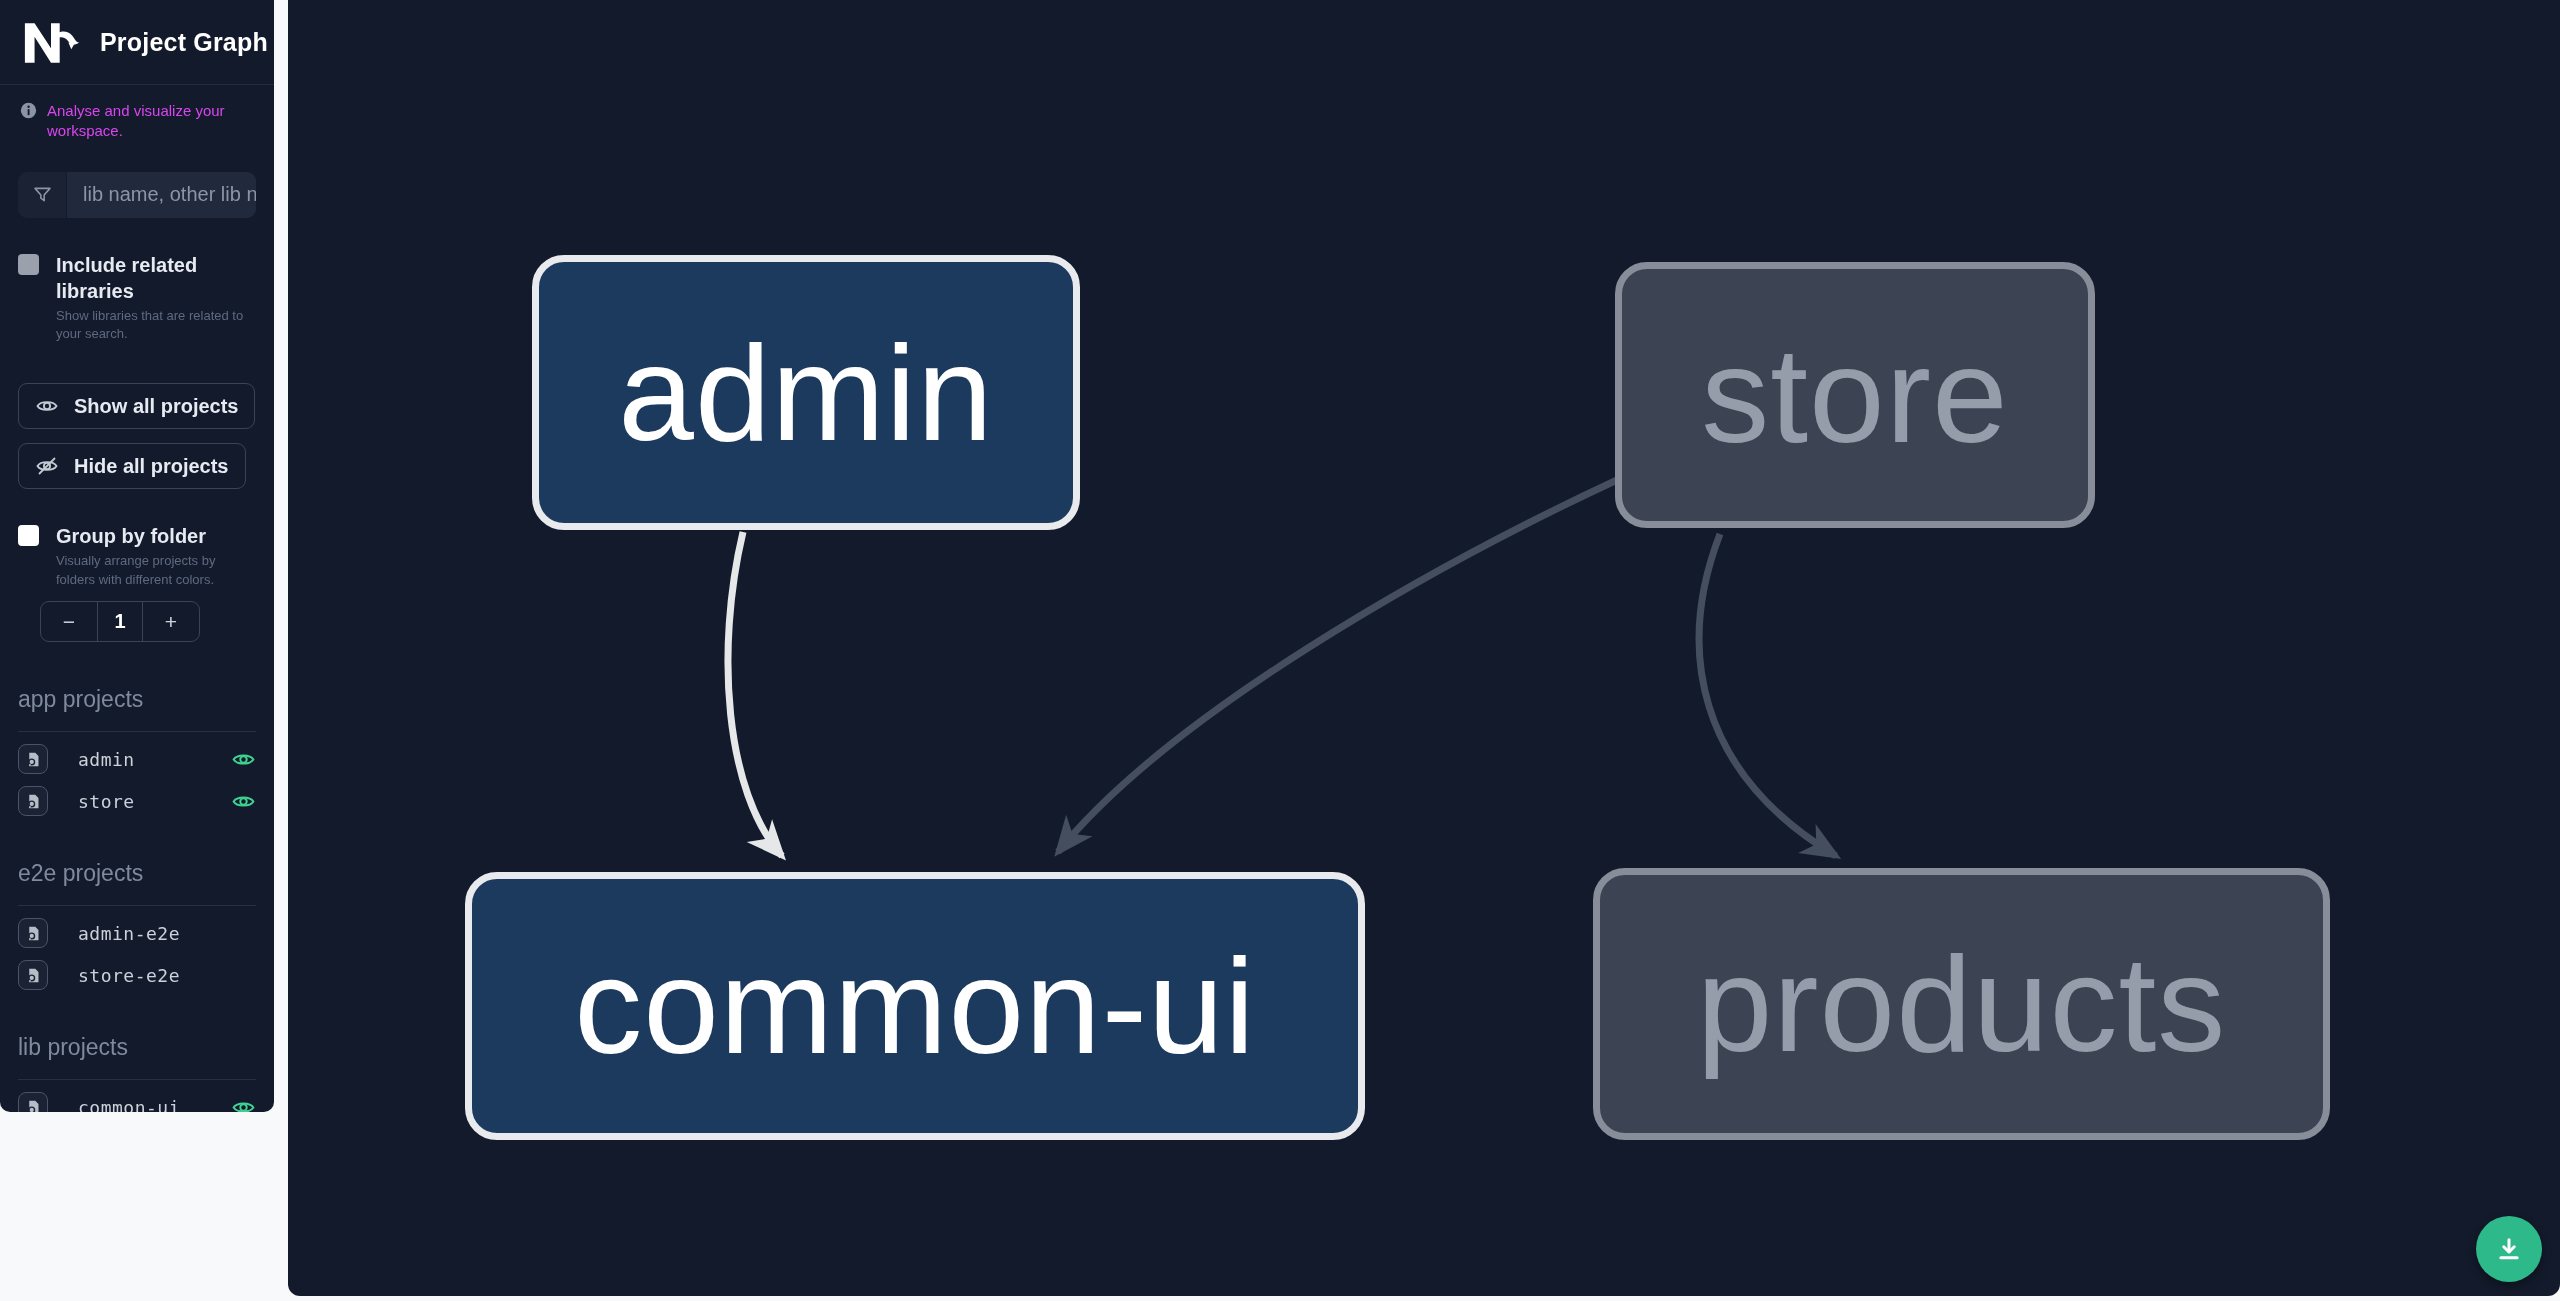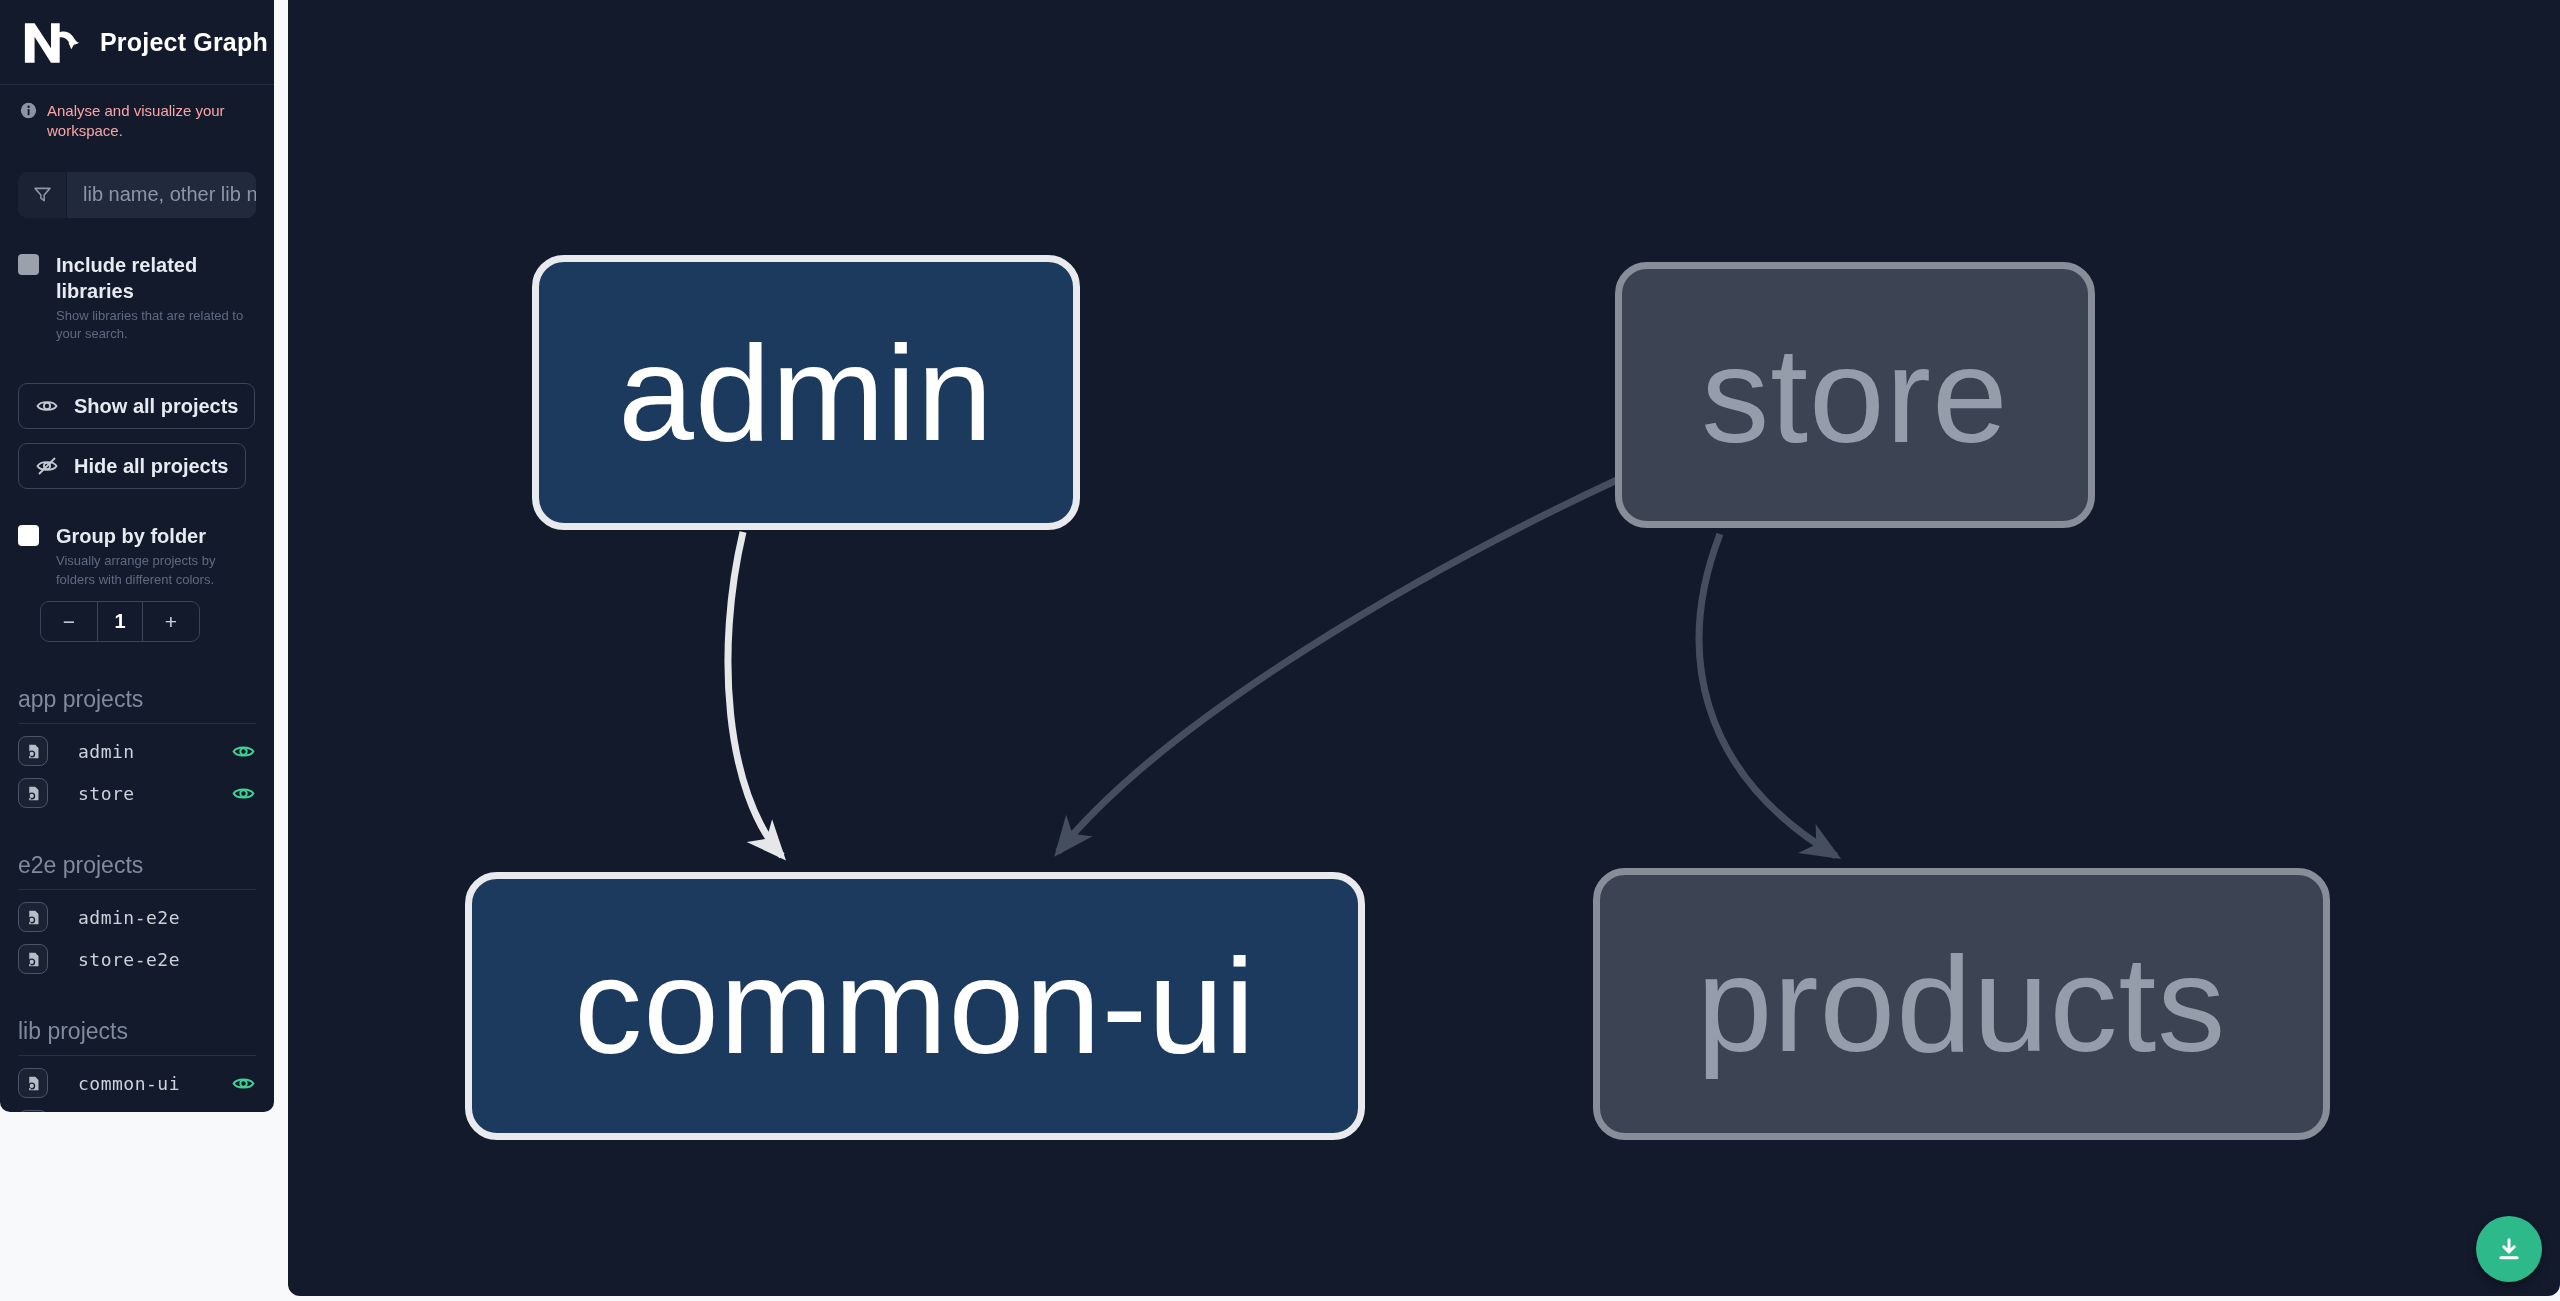--- a/index.html
+++ b/index.html
@@ -17,21 +17,21 @@
     background:#131a2b;border-radius:0 0 10px 10px;
     color:#dfe3ea;overflow:hidden;
   }
   .sb-header{
     display:flex;align-items:center;gap:20px;
     height:84px;padding:0 22px;border-bottom:1px solid #232c3e;
   }
   .sb-title{font-size:25px;font-weight:700;color:#ffffff;letter-spacing:.2px;white-space:nowrap;}
   .info-row{
     display:flex;align-items:flex-start;gap:10px;
-    margin:16px 20px 0 20px;color:#fca5a5;font-size:15px;line-height:1.35;
+    margin:16px 20px 0 20px;color:#d946ef;font-size:15px;line-height:1.35;
   }
   .searchbar{
     display:flex;margin:30px 18px 0 18px;height:46px;border-radius:9px;overflow:hidden;
   }
   .search-iconbox{
     width:48px;background:#1a2233;display:flex;align-items:center;justify-content:center;
     border-right:1px solid #131a2b;flex:none;color:#8c95a6;
   }
   .search-field{
     flex:1;background:#212a3c;border:none;outline:none;color:#dfe3ea;
@@ -72,21 +72,21 @@
     flex:1;display:flex;align-items:center;justify-content:center;
     font-size:21px;color:#cdd3dd;background:transparent;border:none;cursor:pointer;
     font-family:"Liberation Sans",sans-serif;
   }
   .stepper .cell + .cell{border-left:1px solid #3a4456;}
   .stepper .val{color:#ffffff;font-weight:700;font-size:20px;cursor:default;}
 
   .section{margin:44px 18px 0 18px;}
   .section:first-of-type{margin-top:92px;}
   .section-title{
-    font-size:23px;color:#7f8a9e;padding-bottom:10px;border-bottom:1px solid #273042;margin-top:44px;
+    font-size:23px;color:#7f8a9e;padding-bottom:18px;border-bottom:1px solid #273042;margin-top:44px;
   }
   .proj-row{display:flex;align-items:center;margin-top:12px;height:30px;}
   .proj-row:first-of-type{margin-top:16px;}
   .focus-btn{
     width:30px;height:30px;border:1.5px solid #4a5466;border-radius:8px;
     background:#1a2233;display:flex;align-items:center;justify-content:center;
     color:#b7bdc8;cursor:pointer;flex:none;padding:0;
   }
   .proj-name{
     margin-left:30px;font-family:"DejaVu Sans Mono",monospace;

